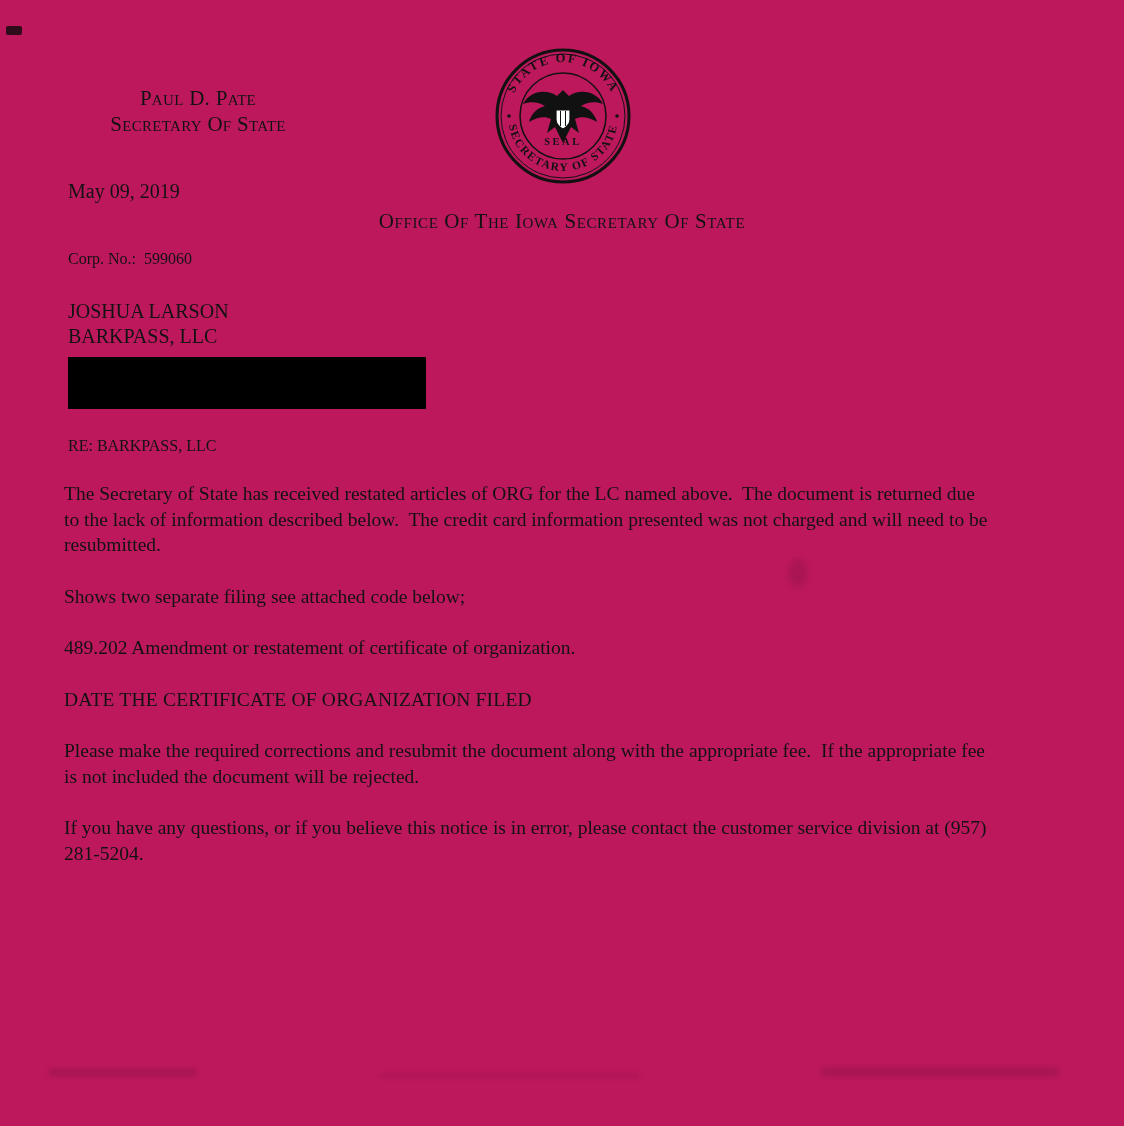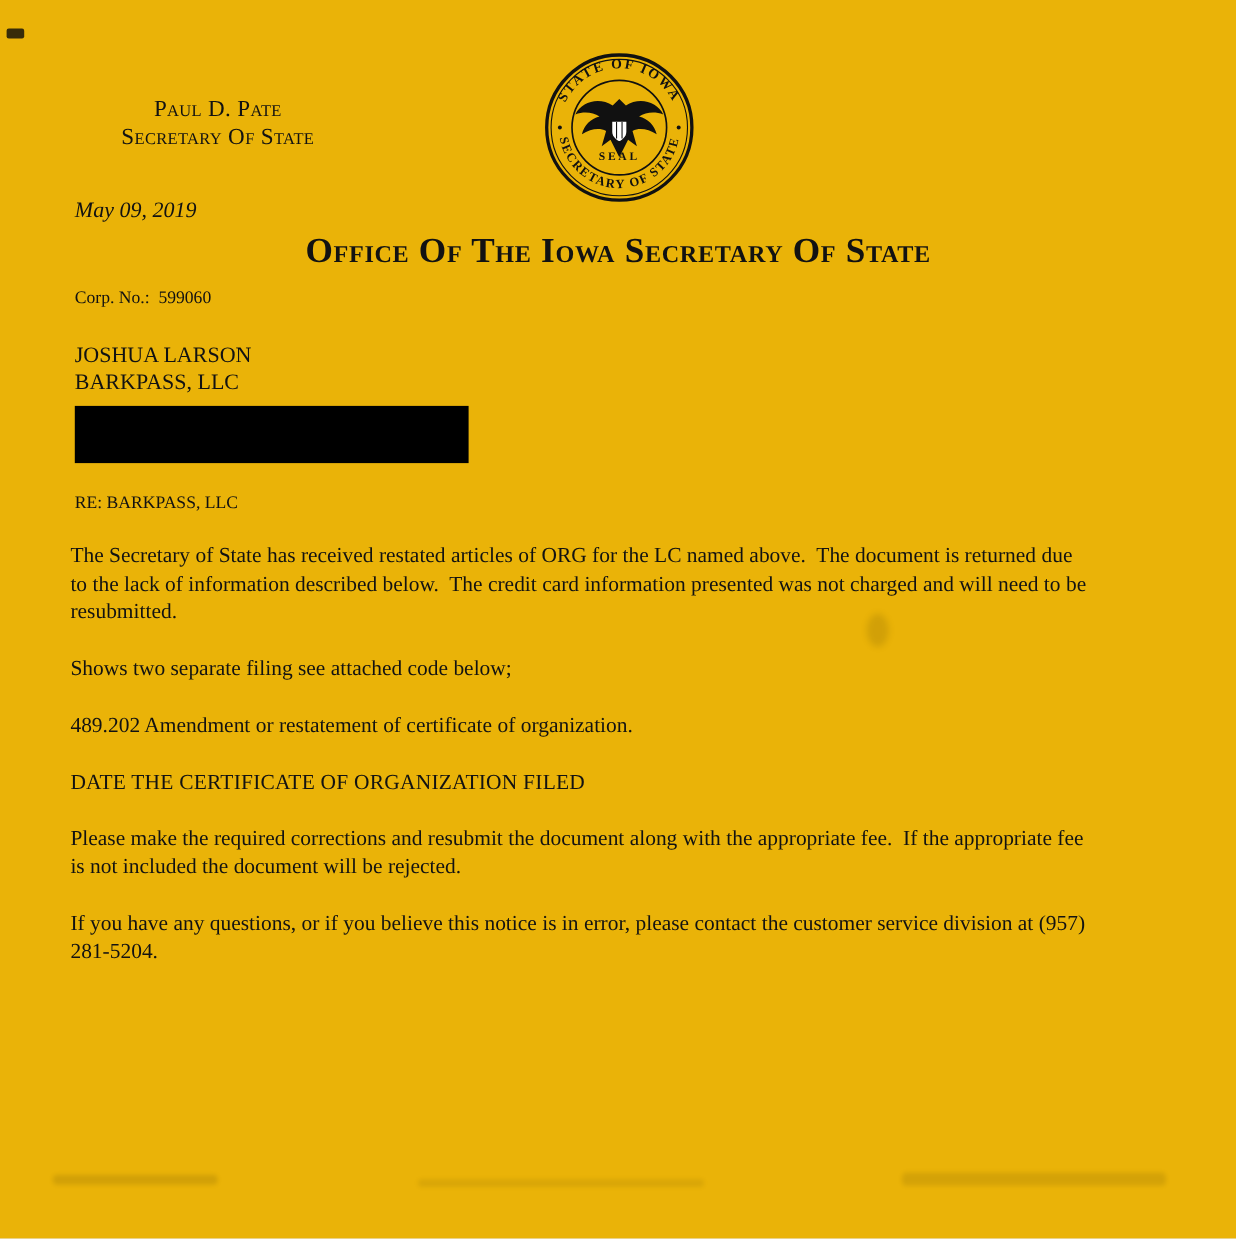--- a/index.html
+++ b/index.html
@@ -1,43 +1,43 @@
 <!DOCTYPE html>
 <html><head>
 <meta charset="utf-8">
 <style>
   html,body { margin:0; padding:0; background:#e8e8e8; }
   .page {
     position:relative;
     width:1124px; height:1126px;
     margin:0 auto;
-    background:#eab308;
+    background:#be185d;
     color:#121212;
     font-family:"Liberation Serif", serif;
     overflow:hidden;
   }
   .sc { font-variant:small-caps; }
   .txt { white-space:pre-wrap; }
 
   .header { position:relative; height:176px; }
   .sender-block {
     position:absolute; left:88px; top:86px; width:220px;
     text-align:center; font-size:21px; line-height:1.22; letter-spacing:0.3px;
   }
   .seal-wrap { position:absolute; left:492px; top:44px; width:142px; height:144px; }
   .addr-block {
     position:absolute; left:794px; top:86px; width:290px;
     font-size:21px; line-height:1.22; letter-spacing:0.3px;
   }
   .addr-zip { font-size:16px; letter-spacing:0.5px; }
 
-  .date-line { margin:4px 0 0 68px; font-size:20px;font-style:italic; }
+  .date-line { margin:4px 0 0 68px; font-size:20px; }
   .office-heading {
     margin-top:6px; text-align:center;
-    font-size:32px; font-weight:bold; letter-spacing:0.6px;
+    font-size:21px; font-weight:normal; letter-spacing:0.6px;
   }
   .num-block { margin:12px 0 0 68px; font-size:16px; line-height:25px; }
   .recipient-block { margin:28px 0 0 68px; font-size:20px; line-height:25px; }
   .redaction-bar { margin:8px 0 0 68px; width:358px; height:52px; background:#000; }
   .re-line { margin:28px 0 0 68px; font-size:16px; }
 
   .para, .body-heading {
     margin:26px 130px 0 64px;
     font-size:19.5px; line-height:25.5px;
     max-width:932px;

